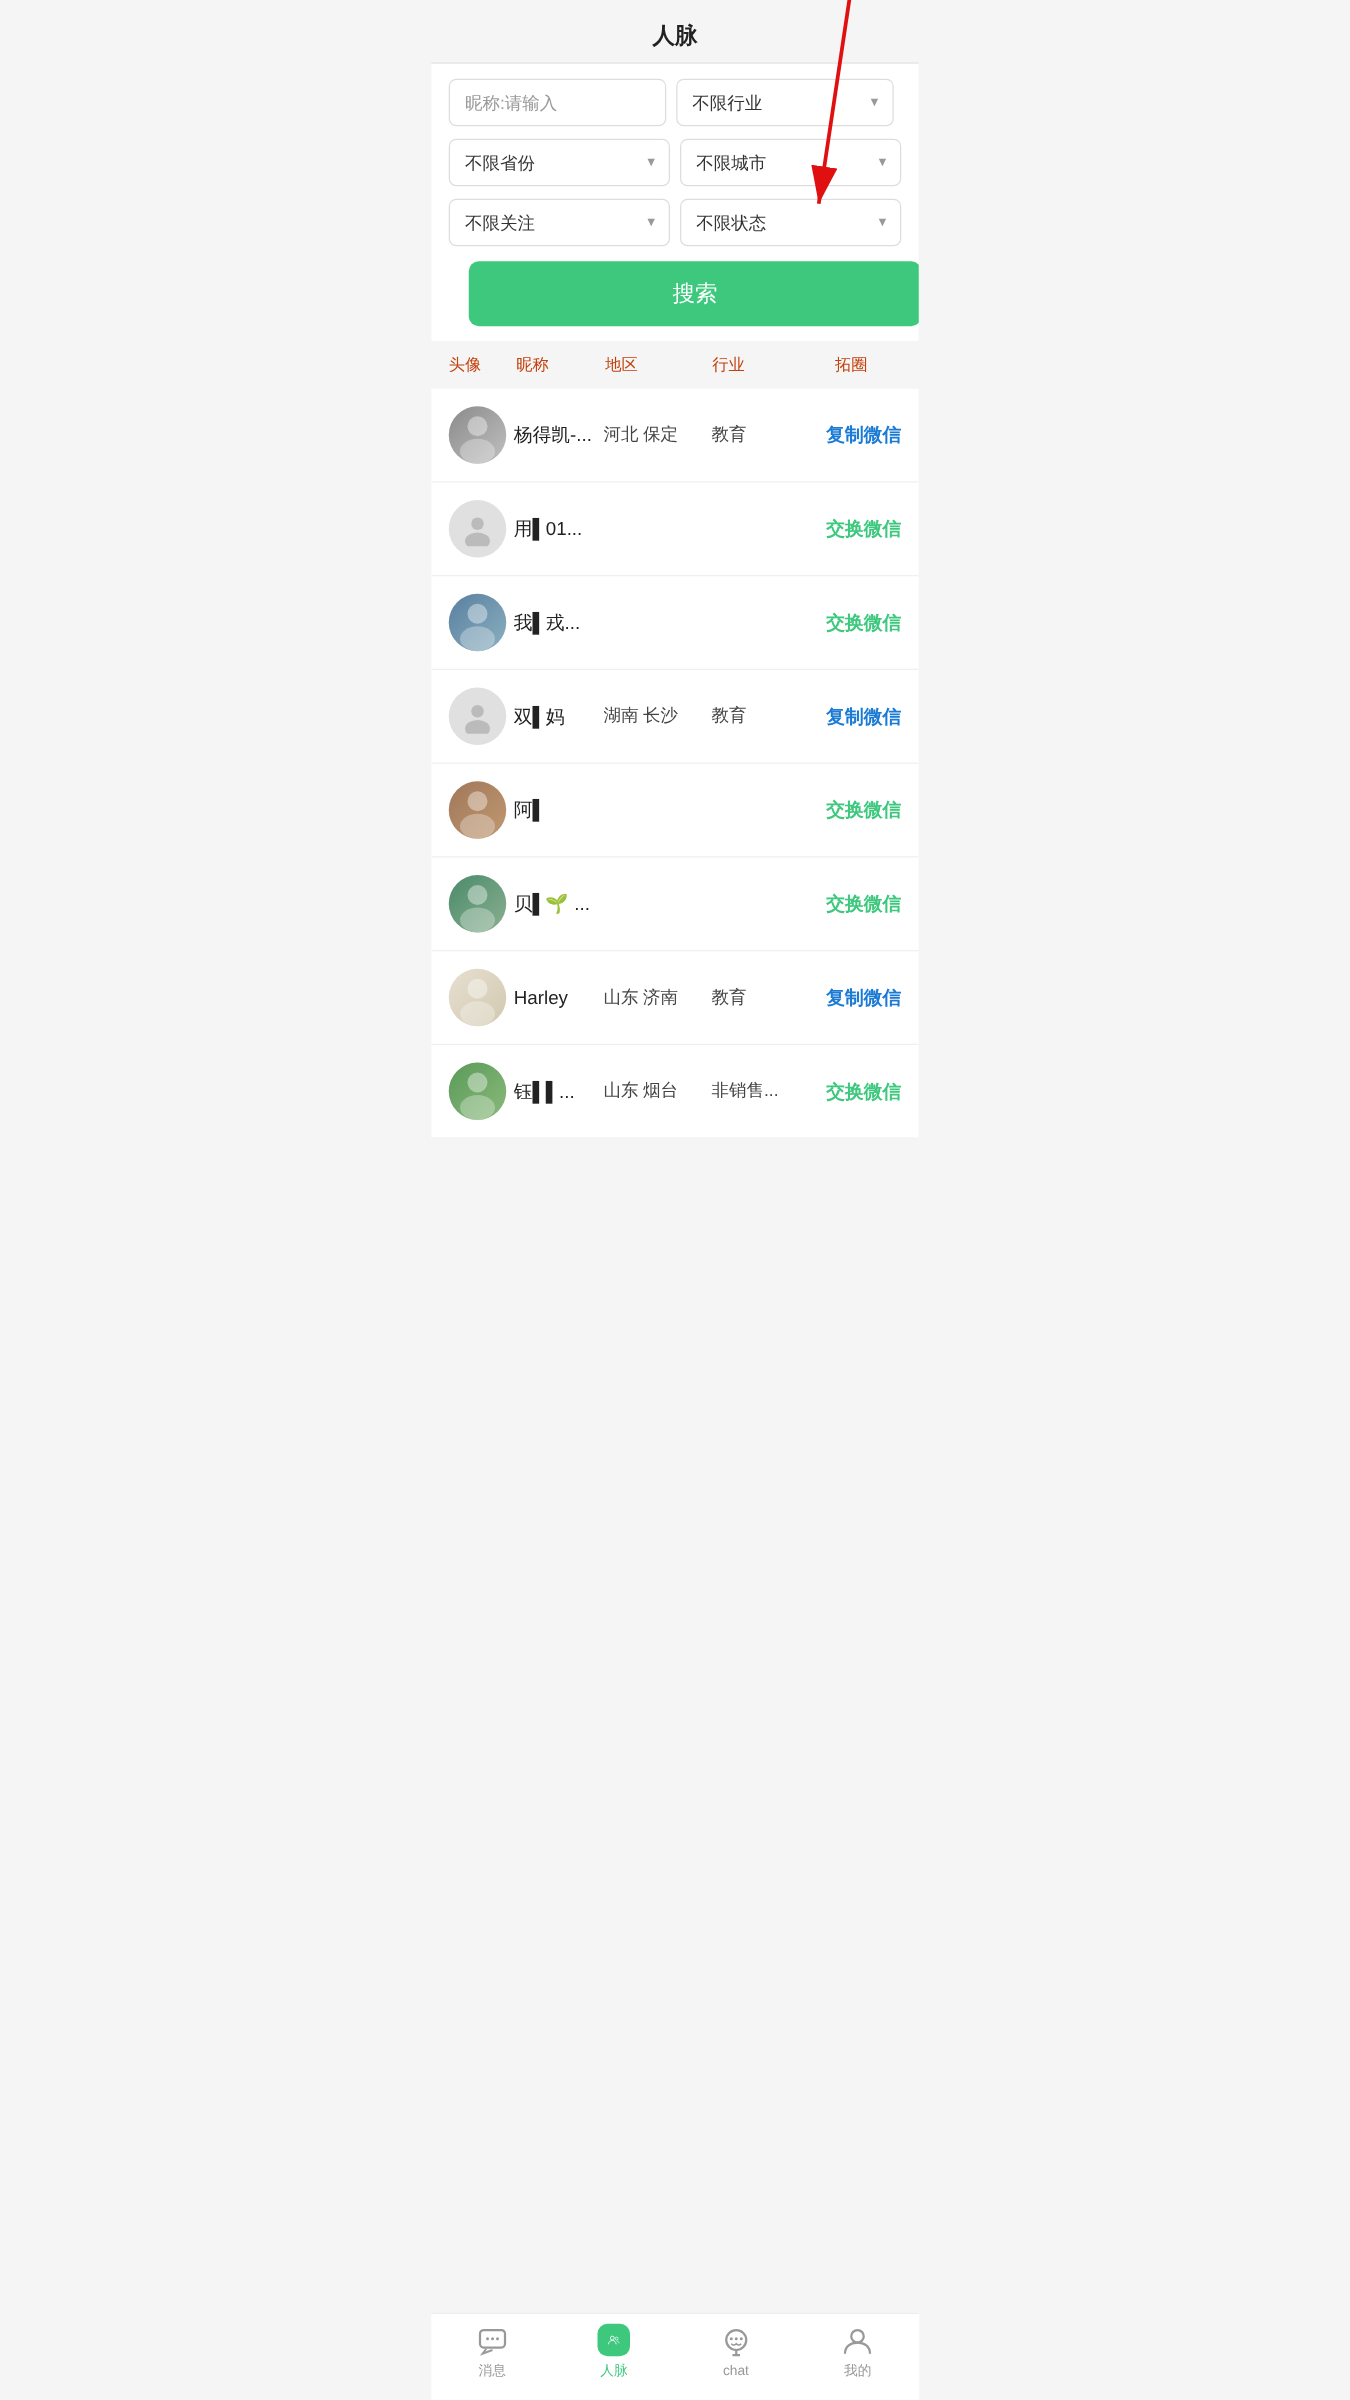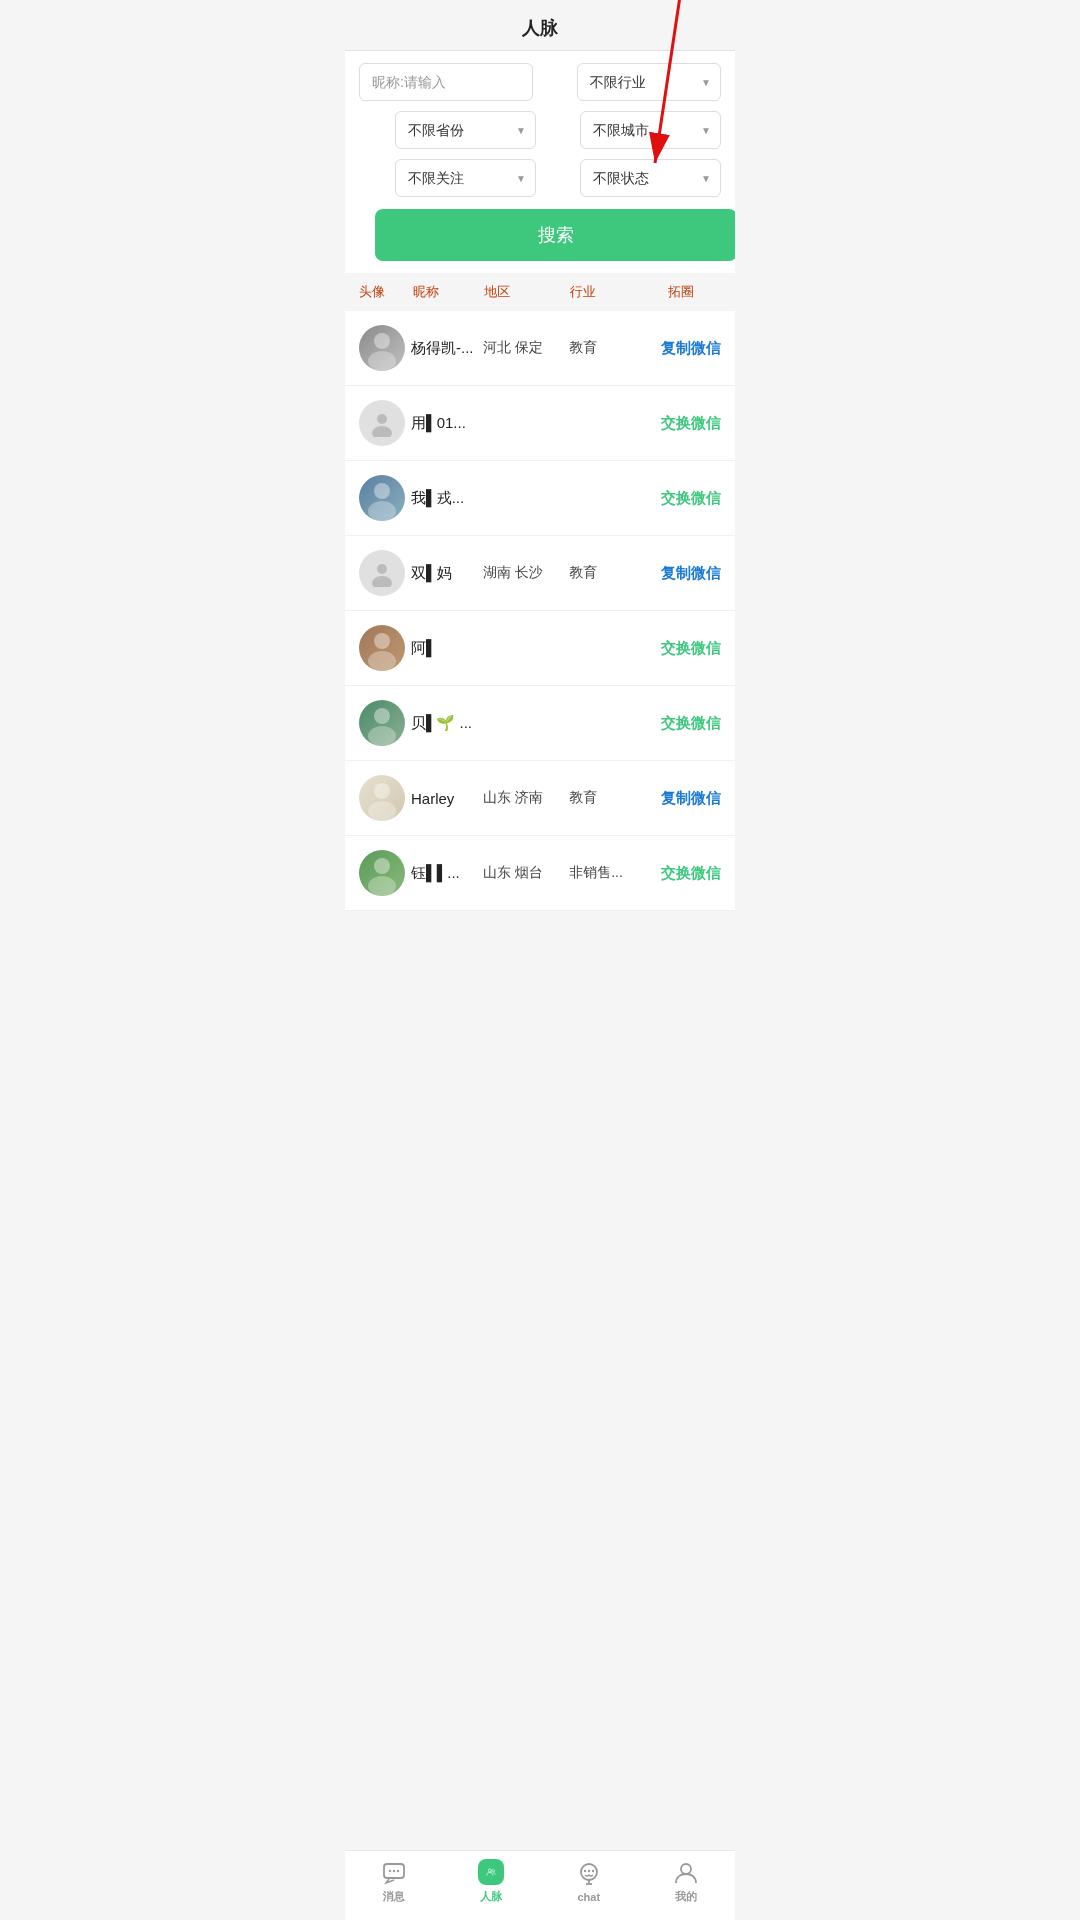--- a/index.html
+++ b/index.html
@@ -40,21 +40,20 @@
       color: #333;
       background: #fff;
       outline: none;
     }
     .filter-input::placeholder {
       color: #999;
     }
     .select-wrapper {
       flex: 1;
       position: relative;
-      margin-left: 36px;
     }
     .select-wrapper select {
       width: 100%;
       border: 1px solid #ddd;
       border-radius: 6px;
       padding: 10px 28px 10px 12px;
       font-size: 14px;
       color: #333;
       background: #fff;
       appearance: none;
@@ -136,20 +135,21 @@
     .user-name {
       flex: 1;
       font-size: 15px;
       color: #222;
       padding-left: 6px;
     }
     .user-region {
       flex: 1.2;
       font-size: 14px;
       color: #444;
+      font-family: Liberation Serif, serif;
     }
     .user-industry {
       flex: 1;
       font-size: 14px;
       color: #444;
     }
     .action-btn {
       width: 80px;
       text-align: right;
       font-size: 15px;
@@ -165,21 +165,20 @@
       left: 50%;
       transform: translateX(-50%);
       width: 390px;
       background: #fff;
       border-top: 1px solid #e8e8e8;
       display: flex;
       align-items: center;
       justify-content: space-around;
       padding: 8px 0 16px;
       z-index: 100;
-      font-weight: bold;
     }
     .nav-item {
       display: flex;
       flex-direction: column;
       align-items: center;
       gap: 4px;
       cursor: pointer;
       flex: 1;
     }
     .nav-label {

